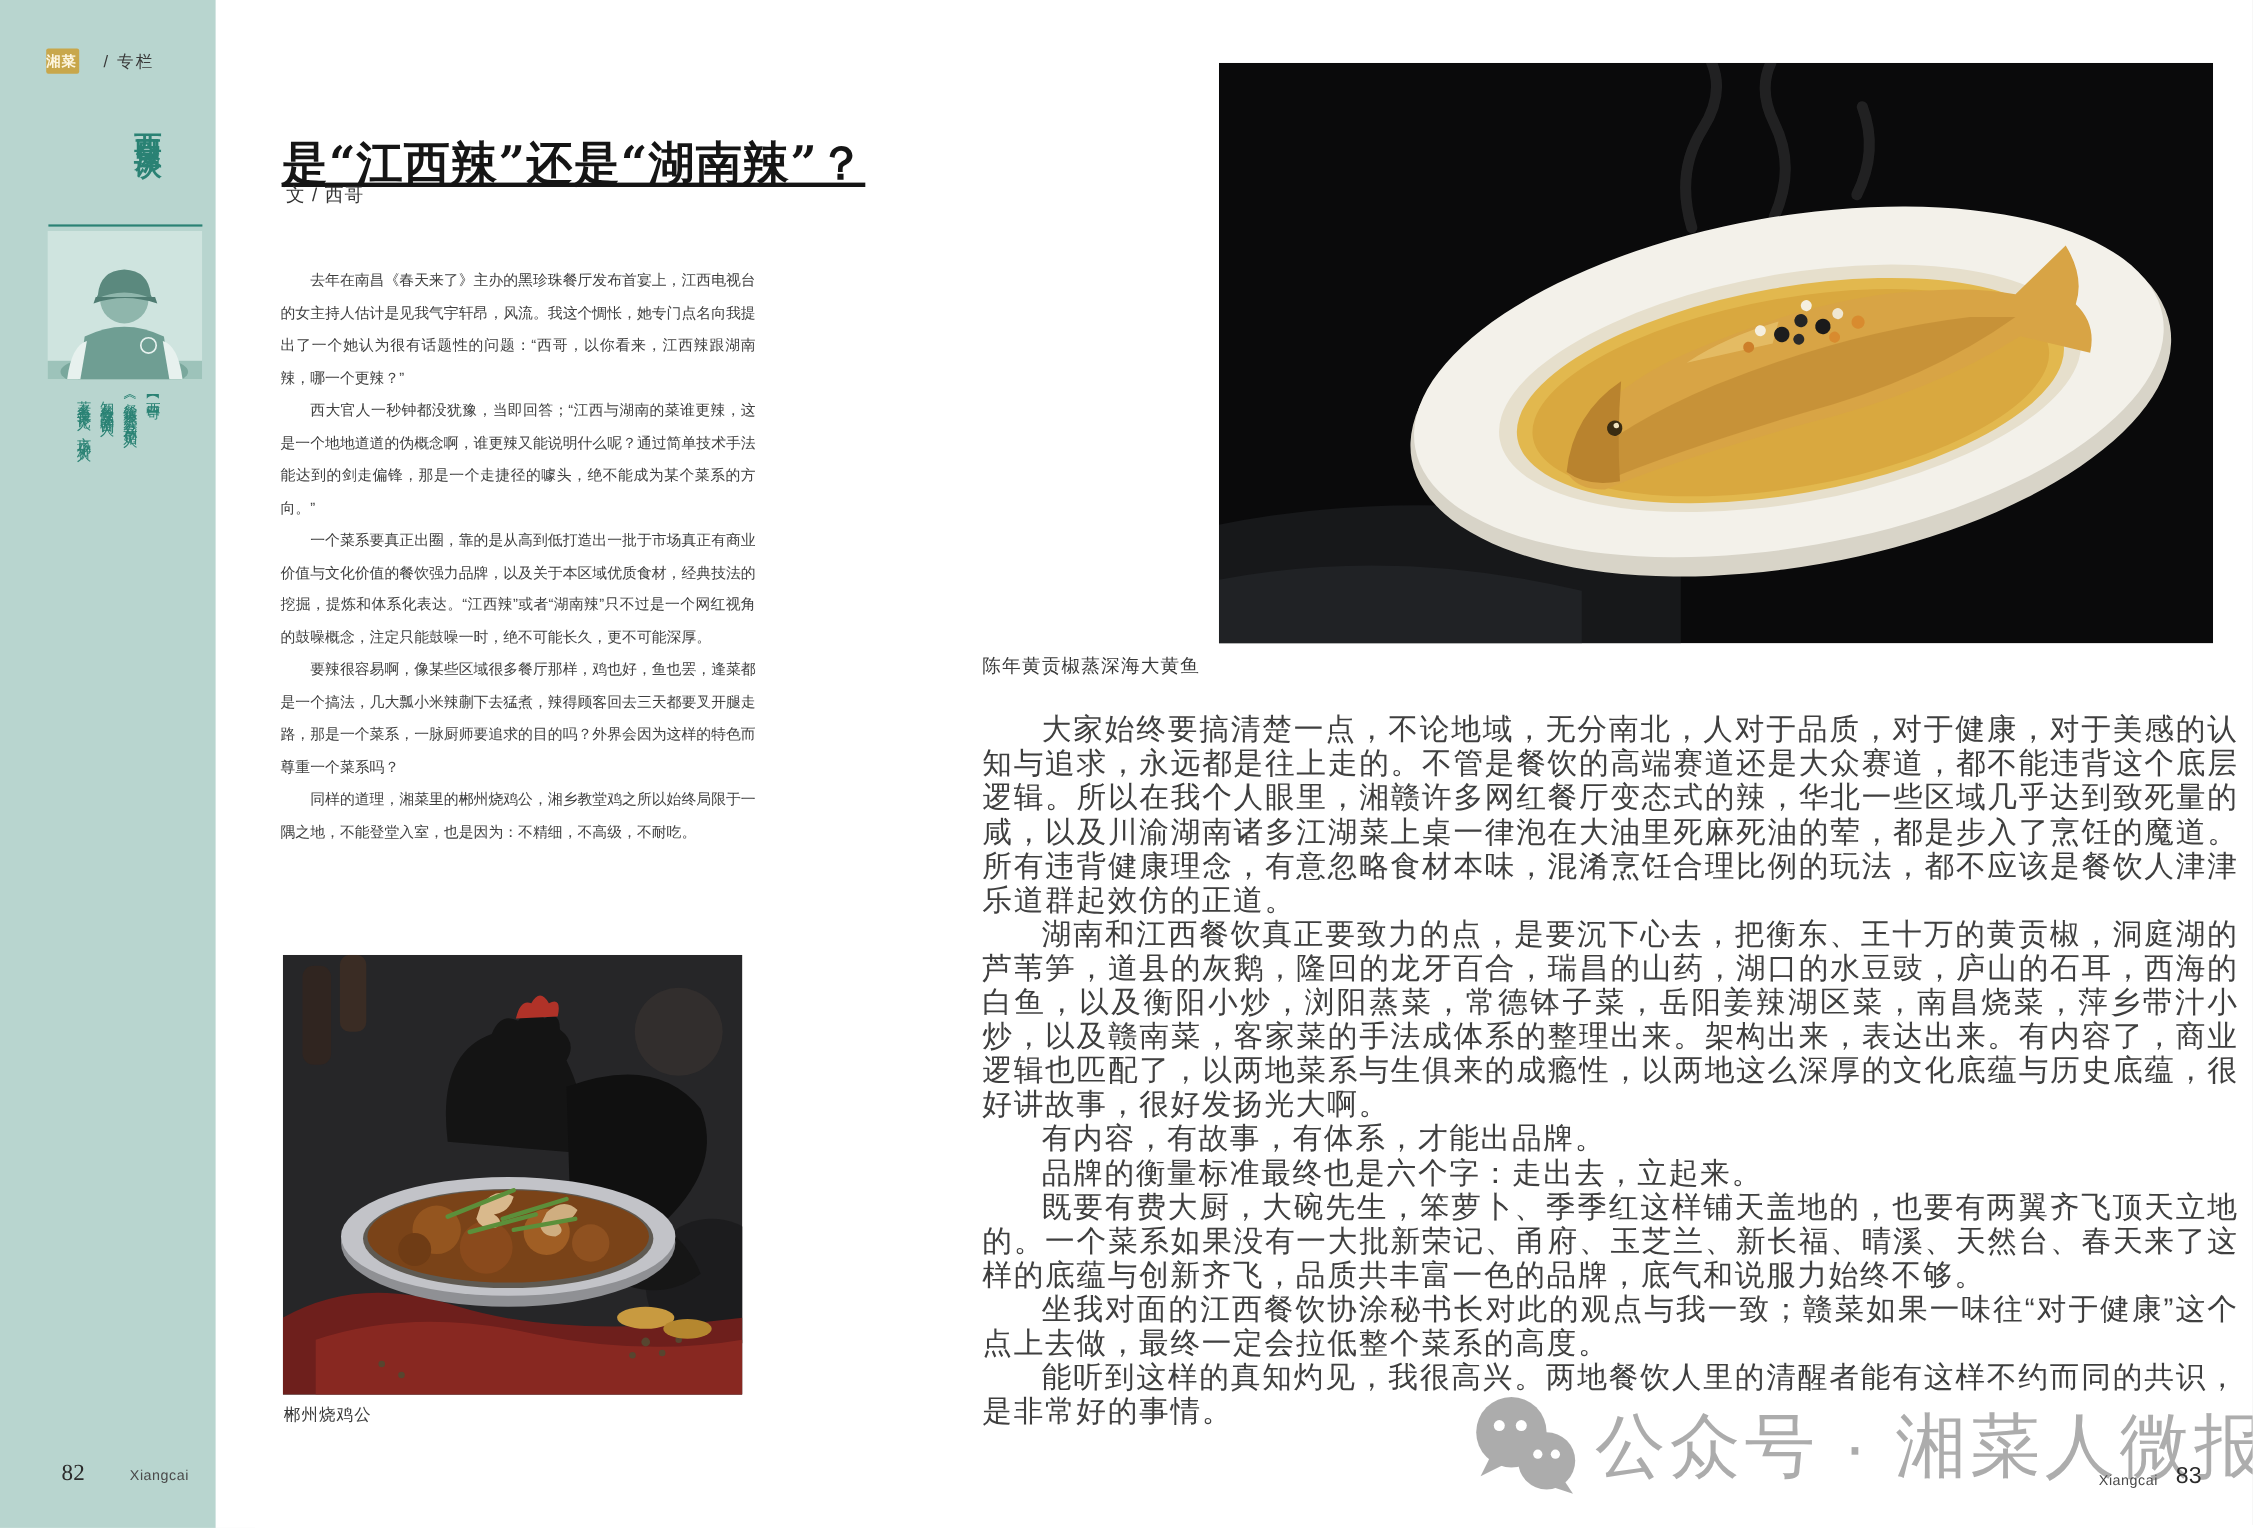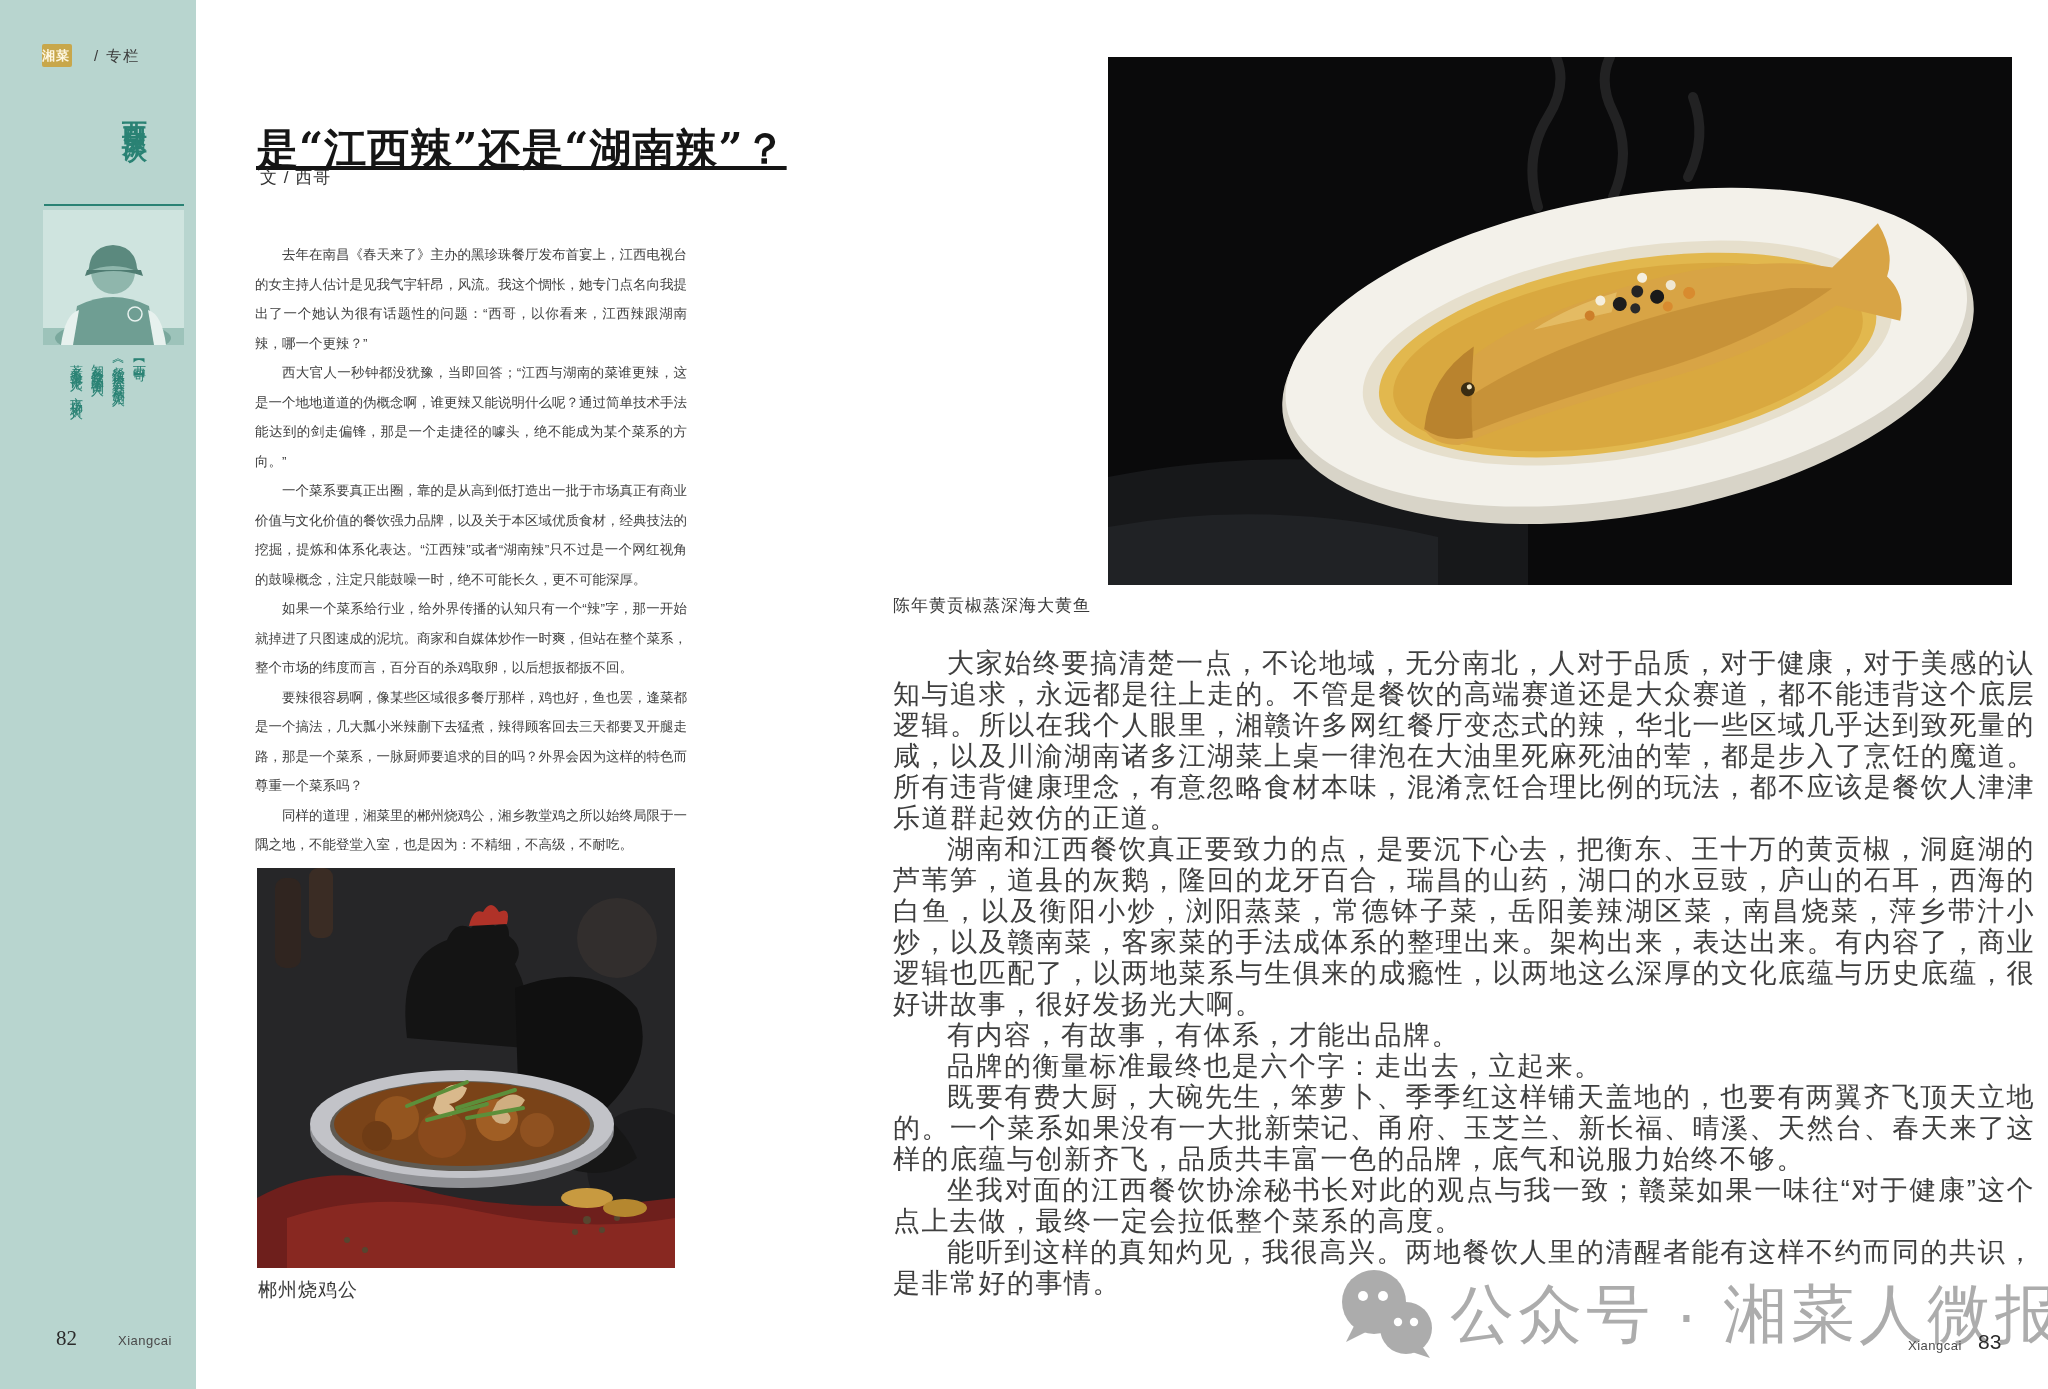--- a/index.html
+++ b/index.html
@@ -24,21 +24,21 @@
   .footer-mag{position:absolute;font-size:13px;color:#4a4a4a;letter-spacing:.5px;}
   
   .title{position:absolute;left:256px;top:96px;width:720px;
          font-family:"DejaVu Serif","Liberation Serif",serif;font-size:42px;line-height:1.2;
          color:#151515;letter-spacing:1px;font-weight:600;text-decoration:underline;}
   .byline{position:absolute;left:260px;top:166px;font-size:17px;color:#333;letter-spacing:1px;}
   .body-left{position:absolute;left:255px;top:240px;width:432px;font-size:13.5px;line-height:29.5px;
              text-align:justify;color:#404040;}
   .body-left p{margin:0;text-indent:2em;}
   .photo-left{position:absolute;left:257px;top:868px;width:418px;height:400px;overflow:hidden;}
-  .caption{position:absolute;font-size:19px;color:#3a3a3a;letter-spacing:1px;}
+  .caption{position:absolute;font-size:15px;color:#3a3a3a;letter-spacing:1px;}
   
   .photo-right{position:absolute;left:1108px;top:57px;width:904px;height:528px;overflow:hidden;}
   .body-right{position:absolute;left:893px;top:648px;width:1142px;font-size:27px;line-height:31px;
               letter-spacing:1.5px;text-align:justify;color:#3f3f3f;}
   .body-right p{margin:0;text-indent:2em;}
   
   .watermark{position:absolute;left:1336px;top:1268px;display:flex;align-items:center;gap:14px;
              opacity:.92;}
   .wm-text{font-size:64px;color:#a6a6a6;letter-spacing:4px;font-weight:500;white-space:nowrap;}
 </style>
@@ -81,21 +81,20 @@
     <div class="footer-mag" style="left:118px;top:1333px;">Xiangcai</div>
   </div>
 
   <h1 class="title">是“江西辣”还是“湖南辣”？</h1>
   <div class="byline">文 / 西哥</div>
 
   <div class="body-left">
     <p>去年在南昌《春天来了》主办的黑珍珠餐厅发布首宴上，江西电视台的女主持人估计是见我气宇轩昂，风流。我这个惆怅，她专门点名向我提出了一个她认为很有话题性的问题：“西哥，以你看来，江西辣跟湖南辣，哪一个更辣？”</p>
     <p>西大官人一秒钟都没犹豫，当即回答；“江西与湖南的菜谁更辣，这是一个地地道道的伪概念啊，谁更辣又能说明什么呢？通过简单技术手法能达到的剑走偏锋，那是一个走捷径的噱头，绝不能成为某个菜系的方向。”</p>
     <p>一个菜系要真正出圈，靠的是从高到低打造出一批于市场真正有商业价值与文化价值的餐饮强力品牌，以及关于本区域优质食材，经典技法的挖掘，提炼和体系化表达。“江西辣”或者“湖南辣”只不过是一个网红视角的鼓噪概念，注定只能鼓噪一时，绝不可能长久，更不可能深厚。</p>
-    <p>如果一个菜系给行业，给外界传播的认知只有一个“辣”字，那一开始就掉进了只图速成的泥坑。商家和自媒体炒作一时爽，但站在整个菜系，整个市场的纬度而言，百分百的杀鸡取卵，以后想扳都扳不回。</p>
     <p>要辣很容易啊，像某些区域很多餐厅那样，鸡也好，鱼也罢，逢菜都是一个搞法，几大瓢小米辣蒯下去猛煮，辣得顾客回去三天都要叉开腿走路，那是一个菜系，一脉厨师要追求的目的吗？外界会因为这样的特色而尊重一个菜系吗？</p>
     <p>同样的道理，湘菜里的郴州烧鸡公，湘乡教堂鸡之所以始终局限于一隅之地，不能登堂入室，也是因为：不精细，不高级，不耐吃。</p>
   </div>
 
   <div class="photo-left">
     <svg width="418" height="400" viewBox="0 0 418 400">
       <rect width="418" height="400" fill="#232326"></rect>
       <rect x="0" y="0" width="418" height="400" fill="#2b2b2e" opacity=".4"></rect>
       <circle cx="360" cy="70" r="40" fill="#3a3330" opacity=".6"></circle>
       <circle cx="390" cy="300" r="60" fill="#1a1a1c" opacity=".8"></circle>

